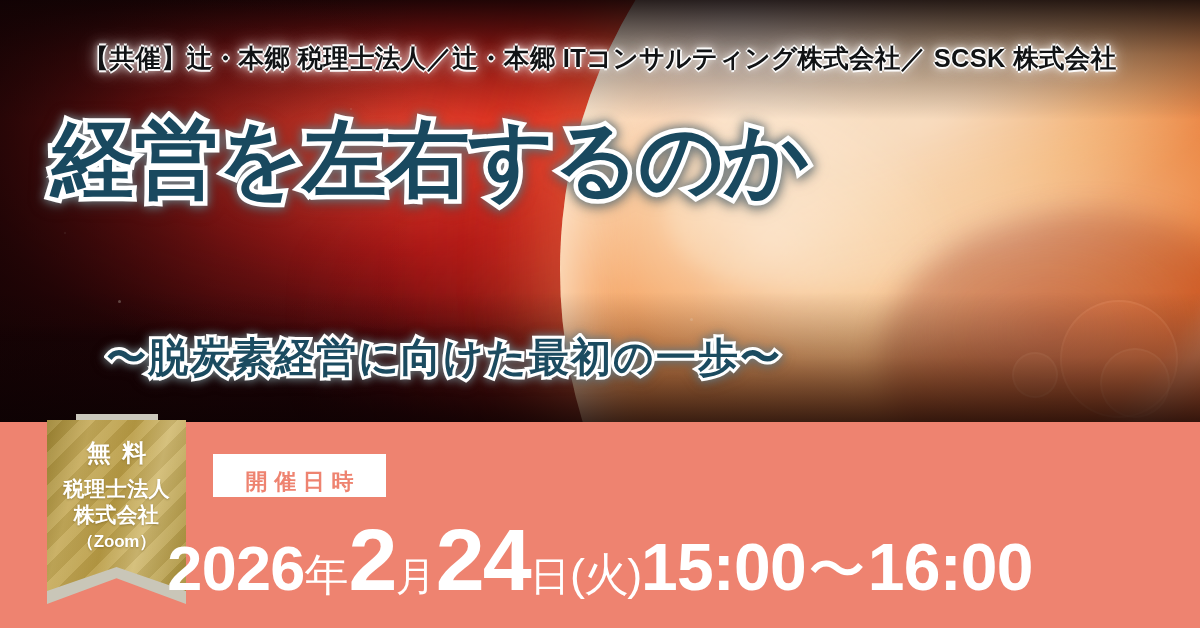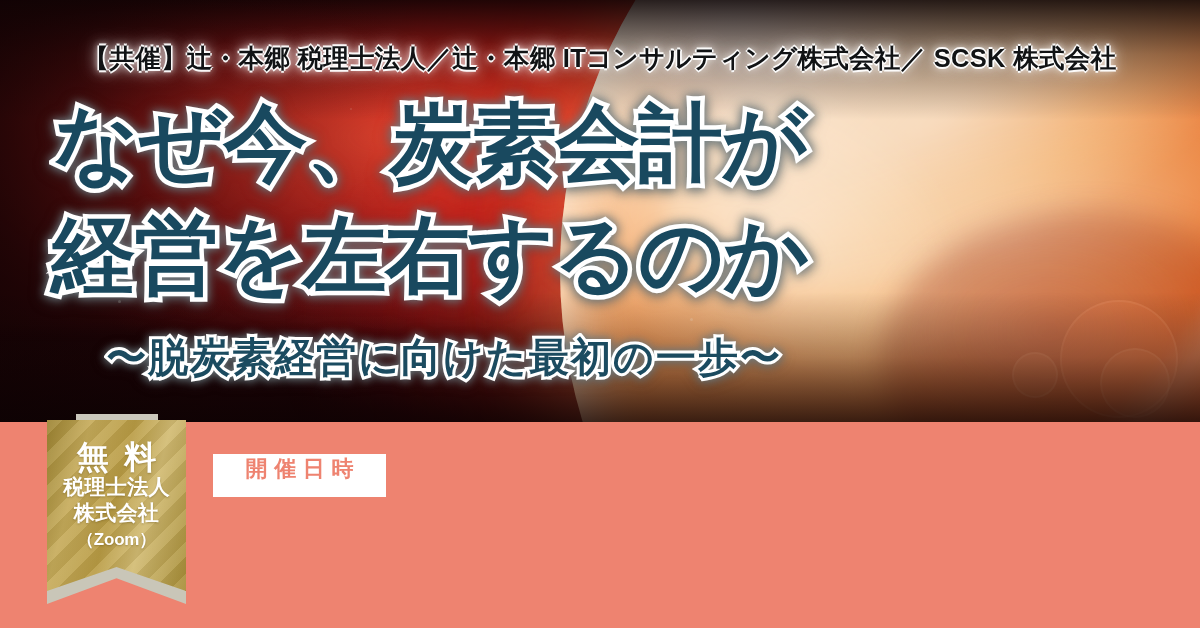--- a/index.html
+++ b/index.html
@@ -259,38 +259,38 @@
   .ribbon-inner {
     position:absolute; left:0; top:6px;
     width:139px; height:171px;
     display:flex; flex-direction:column;
     align-items:center; justify-content:flex-start;
     padding-top:21px;
     color:#ffffff;
     text-shadow:0 1px 2px rgba(80,60,10,.35);
   }
   .ribbon-free {
-    font-size:32px; font-weight:700; letter-spacing:.10em;
-    line-height:1; margin-bottom:1px; text-indent:.10em;
+    font-size:24px; font-weight:700; letter-spacing:.10em;
+    line-height:1; margin-bottom:11px; text-indent:.10em;
   }
   .ribbon-sub {
     font-size:21px; font-weight:700; line-height:1.24;
     letter-spacing:.015em; text-align:center;
   }
   .ribbon-zoom {
     font-size:17px; font-weight:700; line-height:1.2;
     margin-top:4px; letter-spacing:-0.01em;
   }
 
   
   #date-chip {
     position:absolute; left:213px; top:32px;
     width:173px; height:43px;
     background:#ffffff;
-    display:flex; align-items:flex-start; justify-content:center;
+    display:flex; align-items:flex-end; justify-content:center;
     z-index:5;
   }
   #date-chip .txt {
     font-size:22px; font-weight:700;
     color:#EE8370;
     letter-spacing:.30em;
     text-indent:.30em;
   }
 
   
@@ -355,21 +355,20 @@
     <div class="hero-shade-top"></div>
     <div class="hero-shade-left"></div>
     <div class="hero-shade-bot"></div>
   </div>
 
   <div id="cohost">
     <span class="txt">【共催】辻・本郷 税理士法人／辻・本郷 ITコンサルティング株式会社／ SCSK 株式会社</span>
   </div>
 
   <div id="title-block">
-    <div class="title-line l1">なぜ今、炭素会計が</div>
     <div class="title-line l2">経営を左右するのか</div>
   </div>
 
   <div id="subtitle">
     <span class="txt">〜脱炭素経営に向けた最初の一歩〜</span>
   </div>
 
   <div id="footer">
 
     <div id="ribbon">
@@ -382,15 +381,27 @@
         <div class="ribbon-sub">株式会社</div>
         <div class="ribbon-zoom">（Zoom）</div>
       </div>
     </div>
 
     <div id="date-chip">
       <span class="txt">開催日時</span>
     </div>
 
 
+    <div id="datetime">
+      <span class="n-md">2026</span>
+      <span class="u-md">年</span>
+      <span class="n-xl">2</span>
+      <span class="u-sm">月</span>
+      <span class="n-xl">24</span>
+      <span class="u-sm">日</span>
+      <span class="u-dw">(火)</span>
+      <span class="n-tm">15:00</span>
+      <span class="tilde">〜</span>
+      <span class="n-tm">16:00</span>
+    </div>
 
   </div>
 </div>
 
 </body></html>

